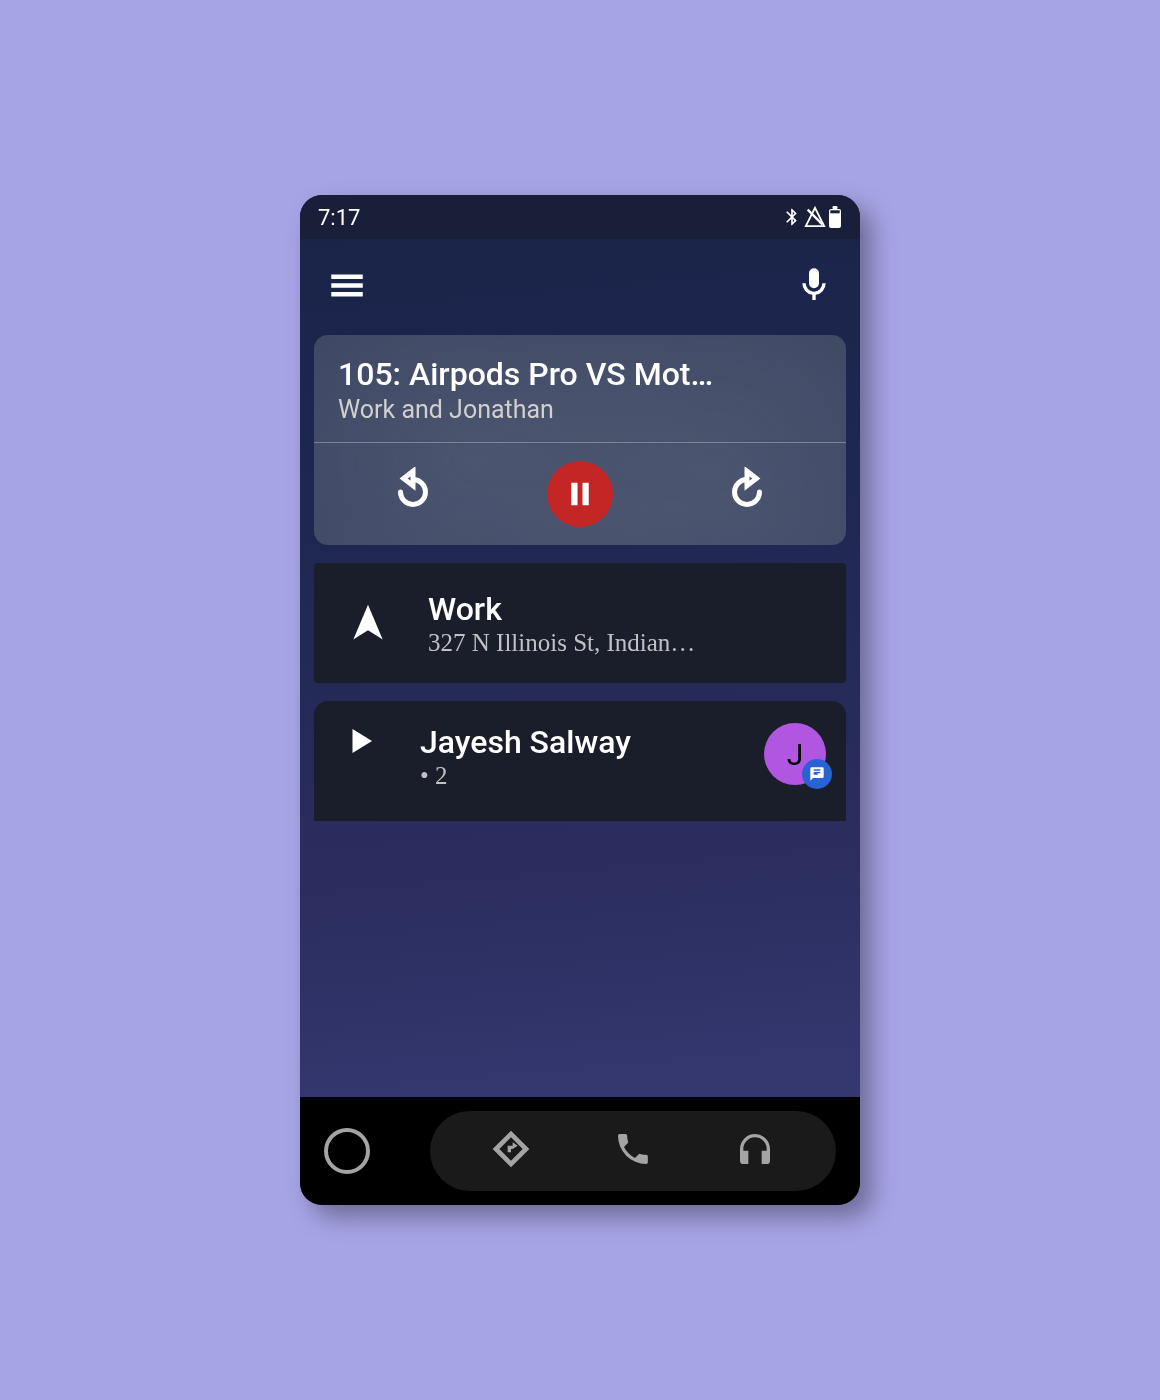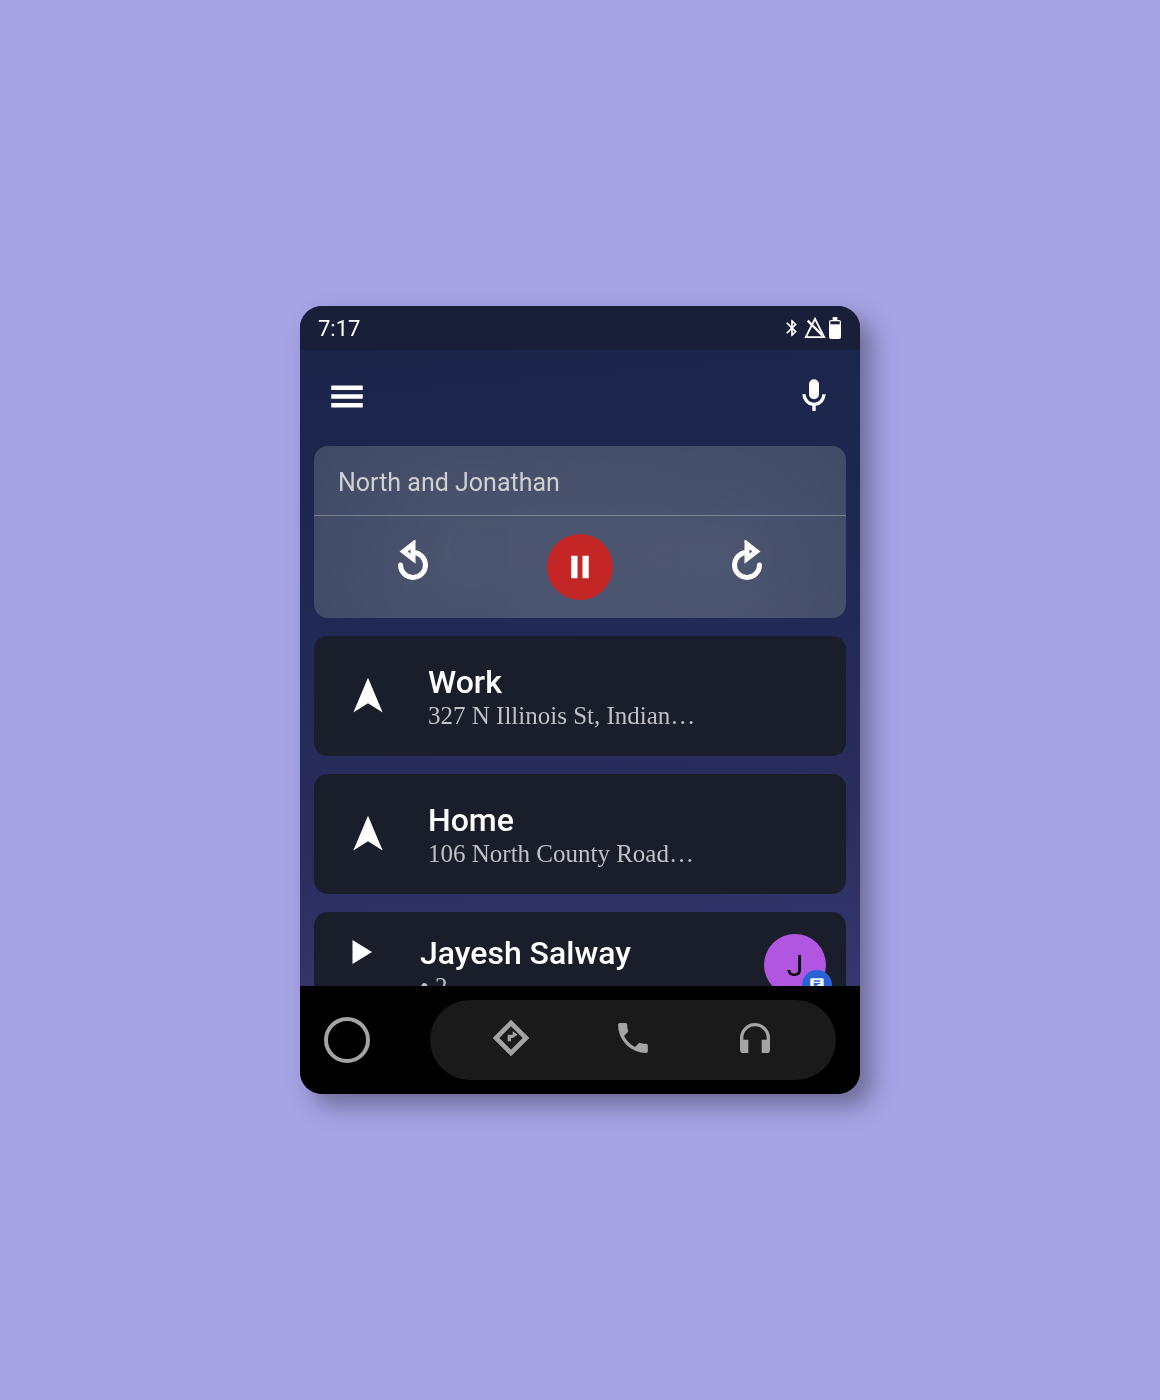--- a/index.html
+++ b/index.html
@@ -7,21 +7,21 @@
       background: #a7a4e6;
       font-family: Roboto, Arial, sans-serif;
       width: 1160px;
       height: 1400px;
       display: flex;
       justify-content: center;
       align-items: center;
     }
     .phone {
       width: 560px;
-      height: 788px;
+      height: 1010px;
       background: linear-gradient(175deg, #1a2347 0%, #1e2750 30%, #2b2d5e 65%, #3a3d78 100%);
       border-radius: 22px;
       overflow: hidden;
       position: relative;
       box-shadow: 12px 12px 25px rgba(0,0,0,0.35);
     }
     
     .status-bar {
       height: 44px;
       display: flex;
@@ -68,21 +68,21 @@
       padding: 18px 20px; position: relative;
     }
     .rewind-icon, .forward-icon { color: #fff; }
     .pause-button {
       width: 66px; height: 66px; border-radius: 50%;
       background: #c42625; display: flex; justify-content: center; align-items: center;
     }
     
     .nav-card {
       background: #1a1e2b;
-      border-radius: 14px;
+      border-radius: 4px;
       display: flex;
       align-items: center;
       padding: 20px 20px;
       gap: 26px;
       min-height: 120px;
       position: relative;
     }
     .nav-icon-box { width: 68px; display: flex; justify-content: center; }
     .nav-text { flex: 1; min-width: 0; }
     .nav-title { color: #fff; font-size: 32px; font-weight: 500; }
@@ -153,21 +153,22 @@
           <path d="M12 14a3 3 0 0 0 3-3V5a3 3 0 1 0-6 0v6a3 3 0 0 0 3 3zm5-3a5 5 0 0 1-10 0H5a7 7 0 0 0 6 6.92V21h2v-3.08A7 7 0 0 0 19 11h-2z"></path>
         </svg>
     </span>
   </div>
 
   <div class="cards">
 
     <div class="media-card">
       <div class="media-bg"></div>
       <div class="media-top">
-        <div class="media-sub">North and Jonathan</div>
+        <div class="media-title">105: Airpods Pro VS Mot…</div>
+        <div class="media-sub">Work and Jonathan</div>
       </div>
       <div class="media-divider"></div>
       <div class="media-controls">
         <span class="rewind-icon">
           <svg width="50" height="50" viewBox="0 0 24 24" fill="none" stroke="#fff" stroke-width="2.4">
               <path d="M12 5V2L7.5 5.5 12 9V6a6 6 0 1 1-6 6" stroke-linecap="round"></path>
             </svg>
         </span>
         <span class="pause-button">
           <svg width="30" height="30" viewBox="0 0 24 24" fill="#fff">
@@ -188,31 +189,20 @@
         <svg width="44" height="44" viewBox="0 0 24 24" fill="#fff">
             <path d="M12 2 4 21l8-5 8 5z"></path>
           </svg>
       </div>
       <div class="nav-text">
         <div class="nav-title">Work</div>
         <div class="nav-sub">327 N Illinois St, Indian…</div>
       </div>
     </div>
 
-    <div class="nav-card">
-      <div class="nav-icon-box">
-        <svg width="44" height="44" viewBox="0 0 24 24" fill="#fff">
-            <path d="M12 2 4 21l8-5 8 5z"></path>
-          </svg>
-      </div>
-      <div class="nav-text">
-        <div class="nav-title">Home</div>
-        <div class="nav-sub">106 North County Road…</div>
-      </div>
-    </div>
 
     <div class="nav-card msg-card-cut">
       <div class="nav-icon-box">
         <svg width="36" height="36" viewBox="0 0 24 24" fill="#fff">
             <path d="M7 4v16l13-8z"></path>
           </svg>
       </div>
       <div class="nav-text">
         <div class="nav-title">Jayesh Salway</div>
         <div class="nav-sub">• 2</div>

